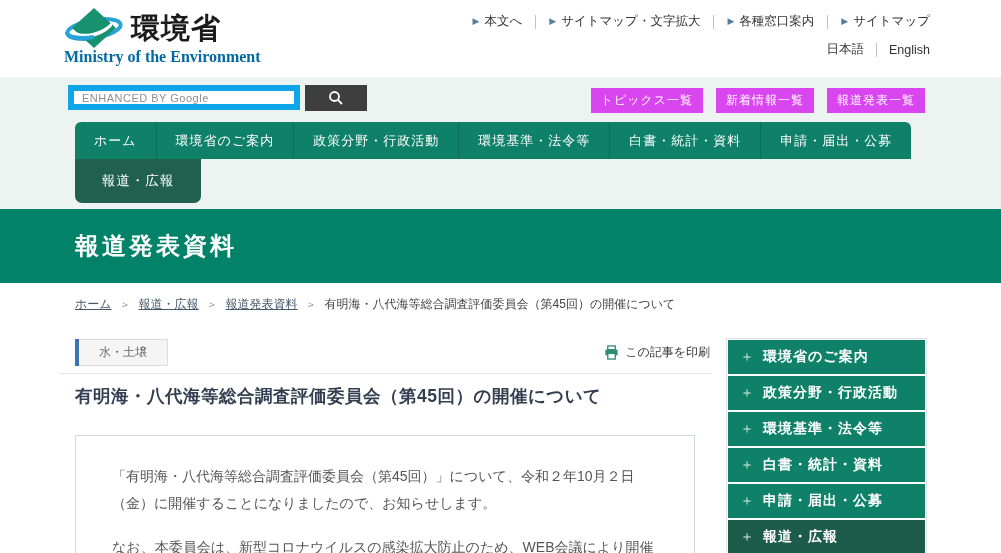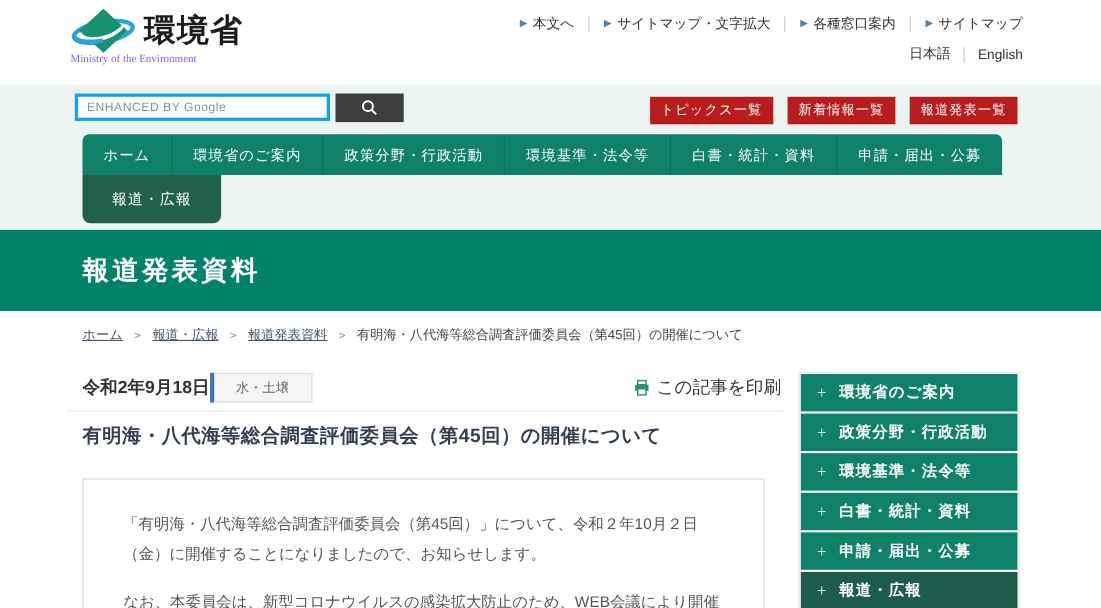--- a/index.html
+++ b/index.html
@@ -4,38 +4,38 @@
 <style>
   * { margin:0; padding:0; box-sizing:border-box; }
   body { font-family:"Liberation Sans","DejaVu Sans",sans-serif; background:#888; }
   .page { position:relative; width:1001px; height:553px; background:#fff; overflow:hidden; margin:0 auto; }
 
   
   .header { position:absolute; top:0; left:0; width:100%; height:68px; background:#fff; }
   .logo { position:absolute; left:64px; top:6px; cursor:pointer; }
   .logo-row { display:flex; align-items:center; gap:7px; }
   .logo-title { font-size:29px; font-weight:bold; color:#1b1b1b; letter-spacing:1px; line-height:1; }
-  .logo-sub { font-family:"Liberation Serif","DejaVu Serif",serif; font-weight:normal; font-size:10px; color:#8b5cf6; margin-top:-2px; }
+  .logo-sub { font-family:"Liberation Serif","DejaVu Serif",serif; font-weight:bold; font-size:16px; color:#0369a1; margin-top:-2px; }
   .util { position:absolute; right:71px; top:13px; display:flex; align-items:center; font-size:12.5px; color:#333; }
   .util-item { display:flex; align-items:center; gap:5px; padding:0 13px; cursor:pointer; white-space:nowrap; }
   .util-item:first-child { padding-left:0; }
   .util-item:last-child { padding-right:0; }
   .vsep { width:1px; height:14px; background:#c3c3c3; }
   .tri { color:#54809e; font-size:9px; line-height:1; }
   .lang { position:absolute; right:71px; top:41px; display:flex; align-items:center; font-size:12.5px; color:#333; }
   .lang-item { padding:0 12px; cursor:pointer; }
   .lang-item:last-child { padding-right:0; }
 
   
   .band { position:absolute; top:77px; left:0; width:100%; height:132px; background:#edf3f0; }
-  .search-input { position:absolute; left:68px; top:8px; width:232px; height:25px; border:3px solid #0ea5e9; background:#fff; padding:0 8px; font-size:11px; color:#555; font-family:"Liberation Sans",sans-serif; }
+  .search-input { position:absolute; left:68px; top:8px; width:232px; height:25px; border:6px solid #0ea5e9; background:#fff; padding:0 8px; font-size:11px; color:#555; font-family:"Liberation Sans",sans-serif; }
   .search-input::placeholder { color:#8e8e8e; letter-spacing:.5px; }
   .search-btn { position:absolute; left:305px; top:8px; width:62px; height:26px; background:#3e3e3e; border:none; display:flex; align-items:center; justify-content:center; cursor:pointer; }
   .quick { position:absolute; right:76px; top:11px; display:flex; gap:13px; }
-  .quick-btn { min-width:92px; padding:4px 10px; background:#b91c1c; color:#fff; font-size:12px; text-align:right; letter-spacing:1px; cursor:pointer; border:none; font-family:"Liberation Sans",sans-serif; }
+  .quick-btn { min-width:92px; padding:4px 10px; background:#d946ef; color:#fff; font-size:12px; text-align:right; letter-spacing:1px; cursor:pointer; border:none; font-family:"Liberation Sans",sans-serif; }
   .nav { position:absolute; left:75px; top:45px; display:flex; background:#0e8168; border-radius:6px 6px 0 0; }
   .nav-item { padding:0 19px; line-height:37px; font-size:13px; color:#fff; letter-spacing:1px; cursor:pointer; border-left:1px solid rgba(0,0,0,.15); white-space:nowrap; }
   .nav-item:first-child { border-left:none; border-radius:6px 0 0 0; }
   .active-tab { position:absolute; left:75px; top:82px; width:126px; height:44px; background:#20604d; border-radius:0 0 7px 7px; color:#fff; font-size:13.5px; letter-spacing:1px; display:flex; align-items:center; justify-content:center; cursor:pointer; }
 
   
   .banner { position:absolute; top:209px; left:0; width:100%; height:74px; background:#028269; display:flex; align-items:center; }
   .banner-title { margin-left:75px; color:#fff; font-size:24px; font-weight:bold; letter-spacing:3px; }
 
   
@@ -43,21 +43,21 @@
   .breadcrumb { position:absolute; left:75px; top:13px; display:flex; align-items:center; gap:8px; font-size:12px; color:#444; white-space:nowrap; }
   .crumb { color:#44576b; text-decoration:underline; cursor:pointer; }
   .crumb-sep { color:#777; font-size:11px; }
   .crumb-current { color:#444; }
 
   .meta-row { position:absolute; left:60px; top:55px; width:652px; height:36px; border-bottom:1px solid #e4e4e4; display:flex; align-items:center; padding:0 2px 6px 15px; }
   .date { font-size:16px; font-weight:bold; color:#333; }
   .tag { display:flex; align-items:stretch; cursor:pointer; }
   .tag-bar { width:4px; background:#3d72b4; }
   .tag-box { background:#f5f5f5; border:1px solid #dcdcdc; border-left:none; font-size:12px; color:#666; padding:4px 20px; }
-  .print { margin-left:auto; display:flex; align-items:center; gap:6px; font-size:16px; color:#333; cursor:pointer; }
+  .print { margin-left:auto; display:flex; align-items:center; gap:6px; font-size:12px; color:#333; cursor:pointer; }
 
   .article-title { position:absolute; left:75px; top:101px; font-size:17.5px; font-weight:bold; color:#333f50; letter-spacing:.5px; }
   .article-box { position:absolute; left:75px; top:152px; width:620px; border:1px solid #cdd9e1; padding:11px 20px; font-size:14px; color:#555; line-height:1.95; }
   .article-box p { margin:16px; }
 
   
   .sidebar { position:absolute; left:726px; top:55px; width:201px; border:1px solid #e2e2e2; background:#fff; padding:1px; }
   .side-item { height:34px; display:flex; align-items:center; background:#0e8168; margin-bottom:2px; padding-left:12px; cursor:pointer; }
   .side-item:last-child { margin-bottom:0; }
   .side-item.active { background:#1d5c4a; }
@@ -148,21 +148,20 @@
       <span class="crumb">ホーム</span>
       <span class="crumb-sep">＞</span>
       <span class="crumb">報道・広報</span>
       <span class="crumb-sep">＞</span>
       <span class="crumb">報道発表資料</span>
       <span class="crumb-sep">＞</span>
       <span class="crumb-current">有明海・八代海等総合調査評価委員会（第45回）の開催について</span>
     </div>
 
     <div class="meta-row">
-      <span class="date">令和2年9月18日</span>
       <span class="tag">
         <span class="tag-bar"></span>
         <span class="tag-box">水・土壌</span>
       </span>
       <span class="print">
         <svg width="15" height="15" viewBox="0 0 16 16">
           <rect x="4" y="1" width="8" height="4" fill="none" stroke="#2f8d77" stroke-width="1.4"></rect>
           <rect x="1.5" y="5" width="13" height="6" fill="#2f8d77"></rect>
           <rect x="4" y="9" width="8" height="6" fill="#fff" stroke="#2f8d77" stroke-width="1.4"></rect>
         </svg>

